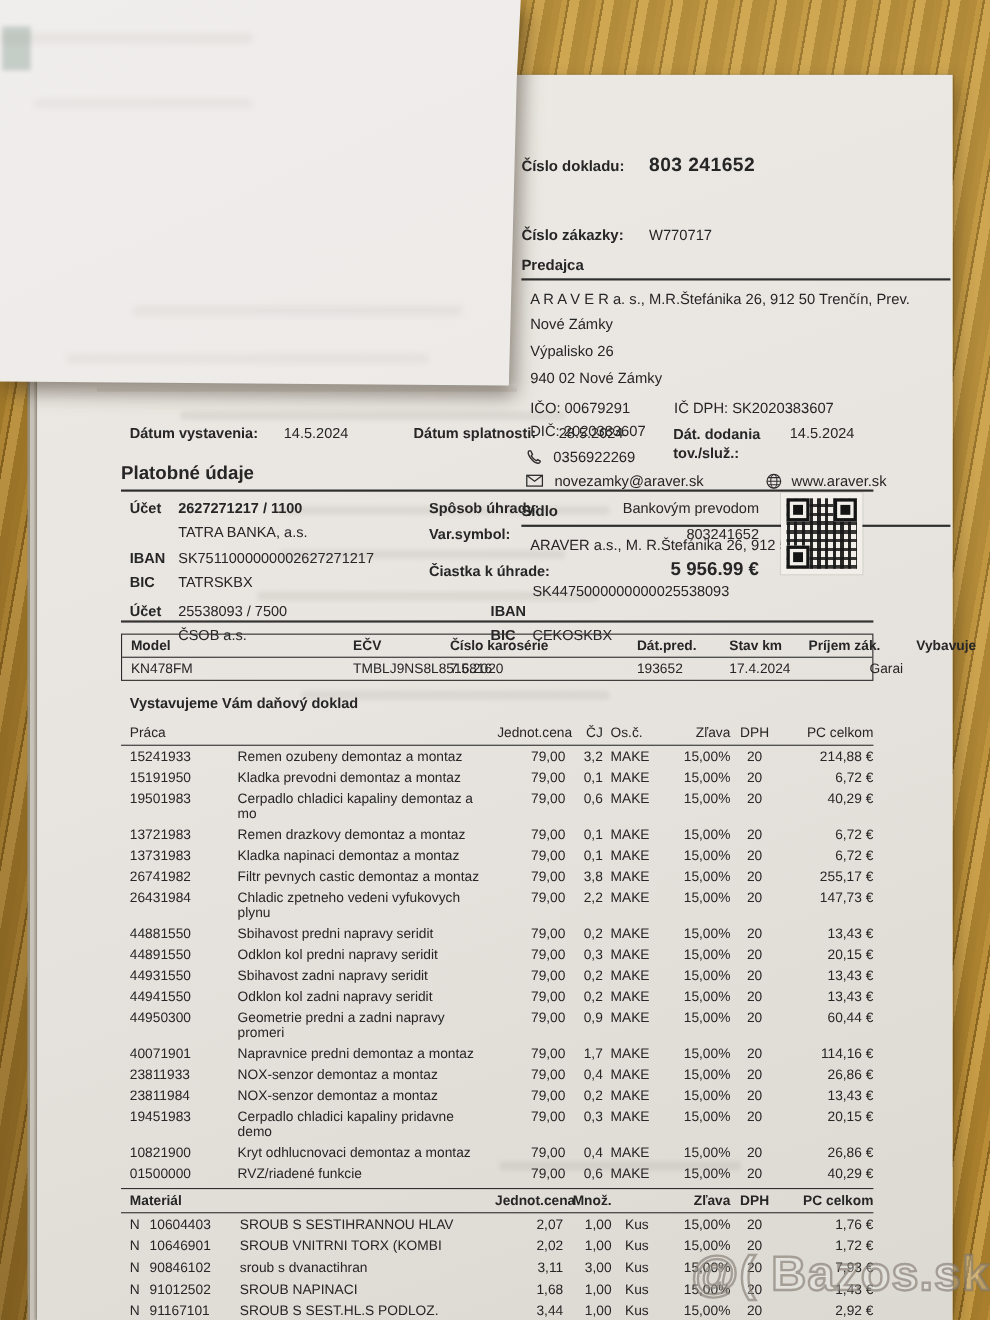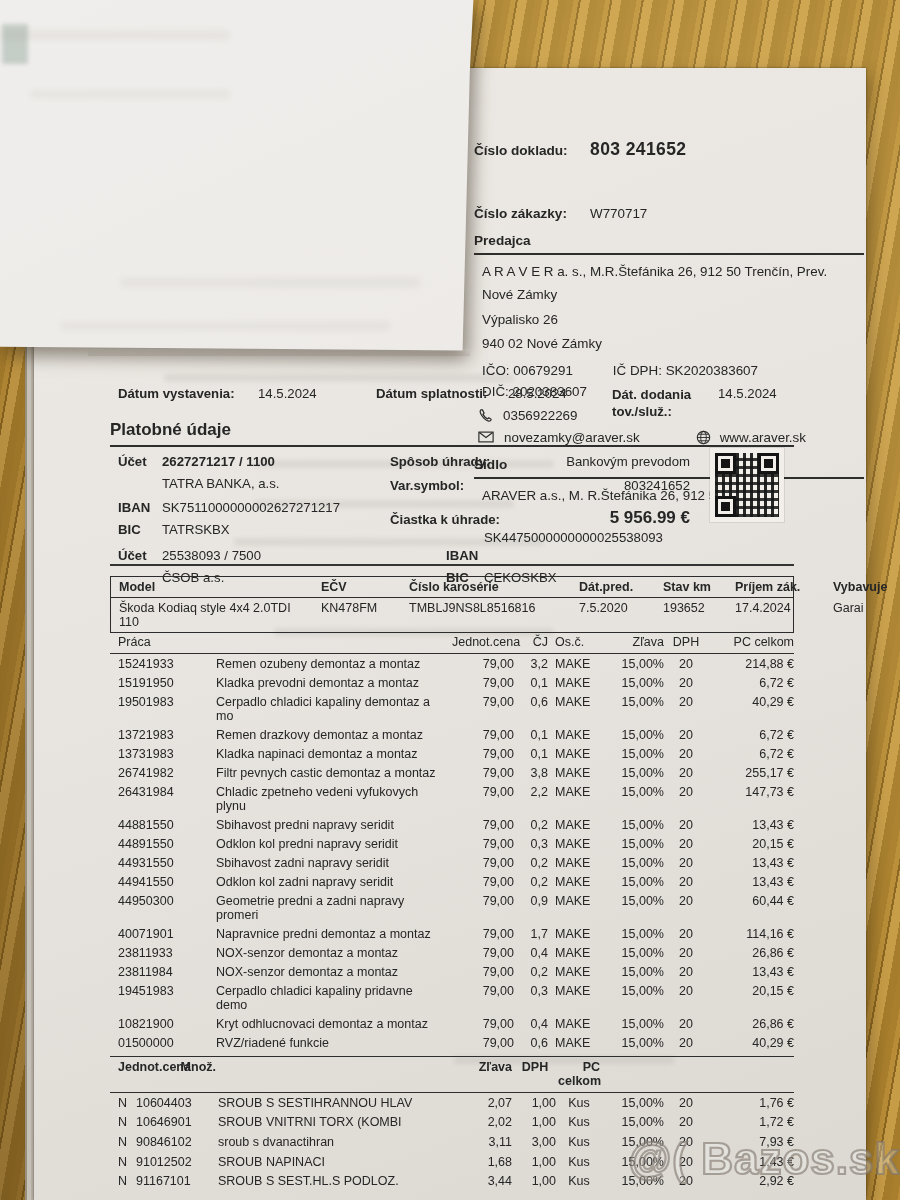--- a/index.html
+++ b/index.html
@@ -218,30 +218,30 @@
         <div class="vgrid vhead">
           <span>Model</span>
           <span>EČV</span>
           <span>Číslo karosérie</span>
           <span>Dát.pred.</span>
           <span>Stav km</span>
           <span>Príjem zák.</span>
           <span class="vr">Vybavuje</span>
         </div>
         <div class="vgrid">
-          <span>Škoda Kodiaq style 4x4 2.0TDI 110</span>
           <span>KN478FM</span>
           <span>TMBLJ9NS8L8516816</span>
           <span>7.5.2020</span>
           <span>193652</span>
           <span>17.4.2024</span>
           <span class="vr">Garai</span>
         </div>
       </div>
 
+      <div class="note">Vystavujeme Vám daňový doklad</div>
 
       <div class="wgrid whead">
         <span class="h1">Práca</span>
         <span class="cr">Jednot.cena</span>
         <span class="cr">ČJ</span>
         <span class="cl">Os.č.</span>
         <span class="cr">Zľava</span>
         <span class="cc">DPH</span>
         <span class="cr">PC celkom</span>
       </div>
@@ -442,20 +442,21 @@
             <span class="cr">79,00</span>
             <span class="cr">0,6</span>
             <span class="cl">MAKE</span>
             <span class="cr">15,00%</span>
             <span class="cc">20</span>
             <span class="cr">40,29 €</span>
           </div>
         </div>
 
       <div class="mgrid mhead">
+        <span class="h1">Materiál</span>
         <span class="cr">Jednot.cena</span>
         <span class="cr">Množ.</span>
         <span></span>
         <span class="cr">Zľava</span>
         <span class="cc">DPH</span>
         <span class="cr">PC celkom</span>
       </div>
 
       <div>
 

